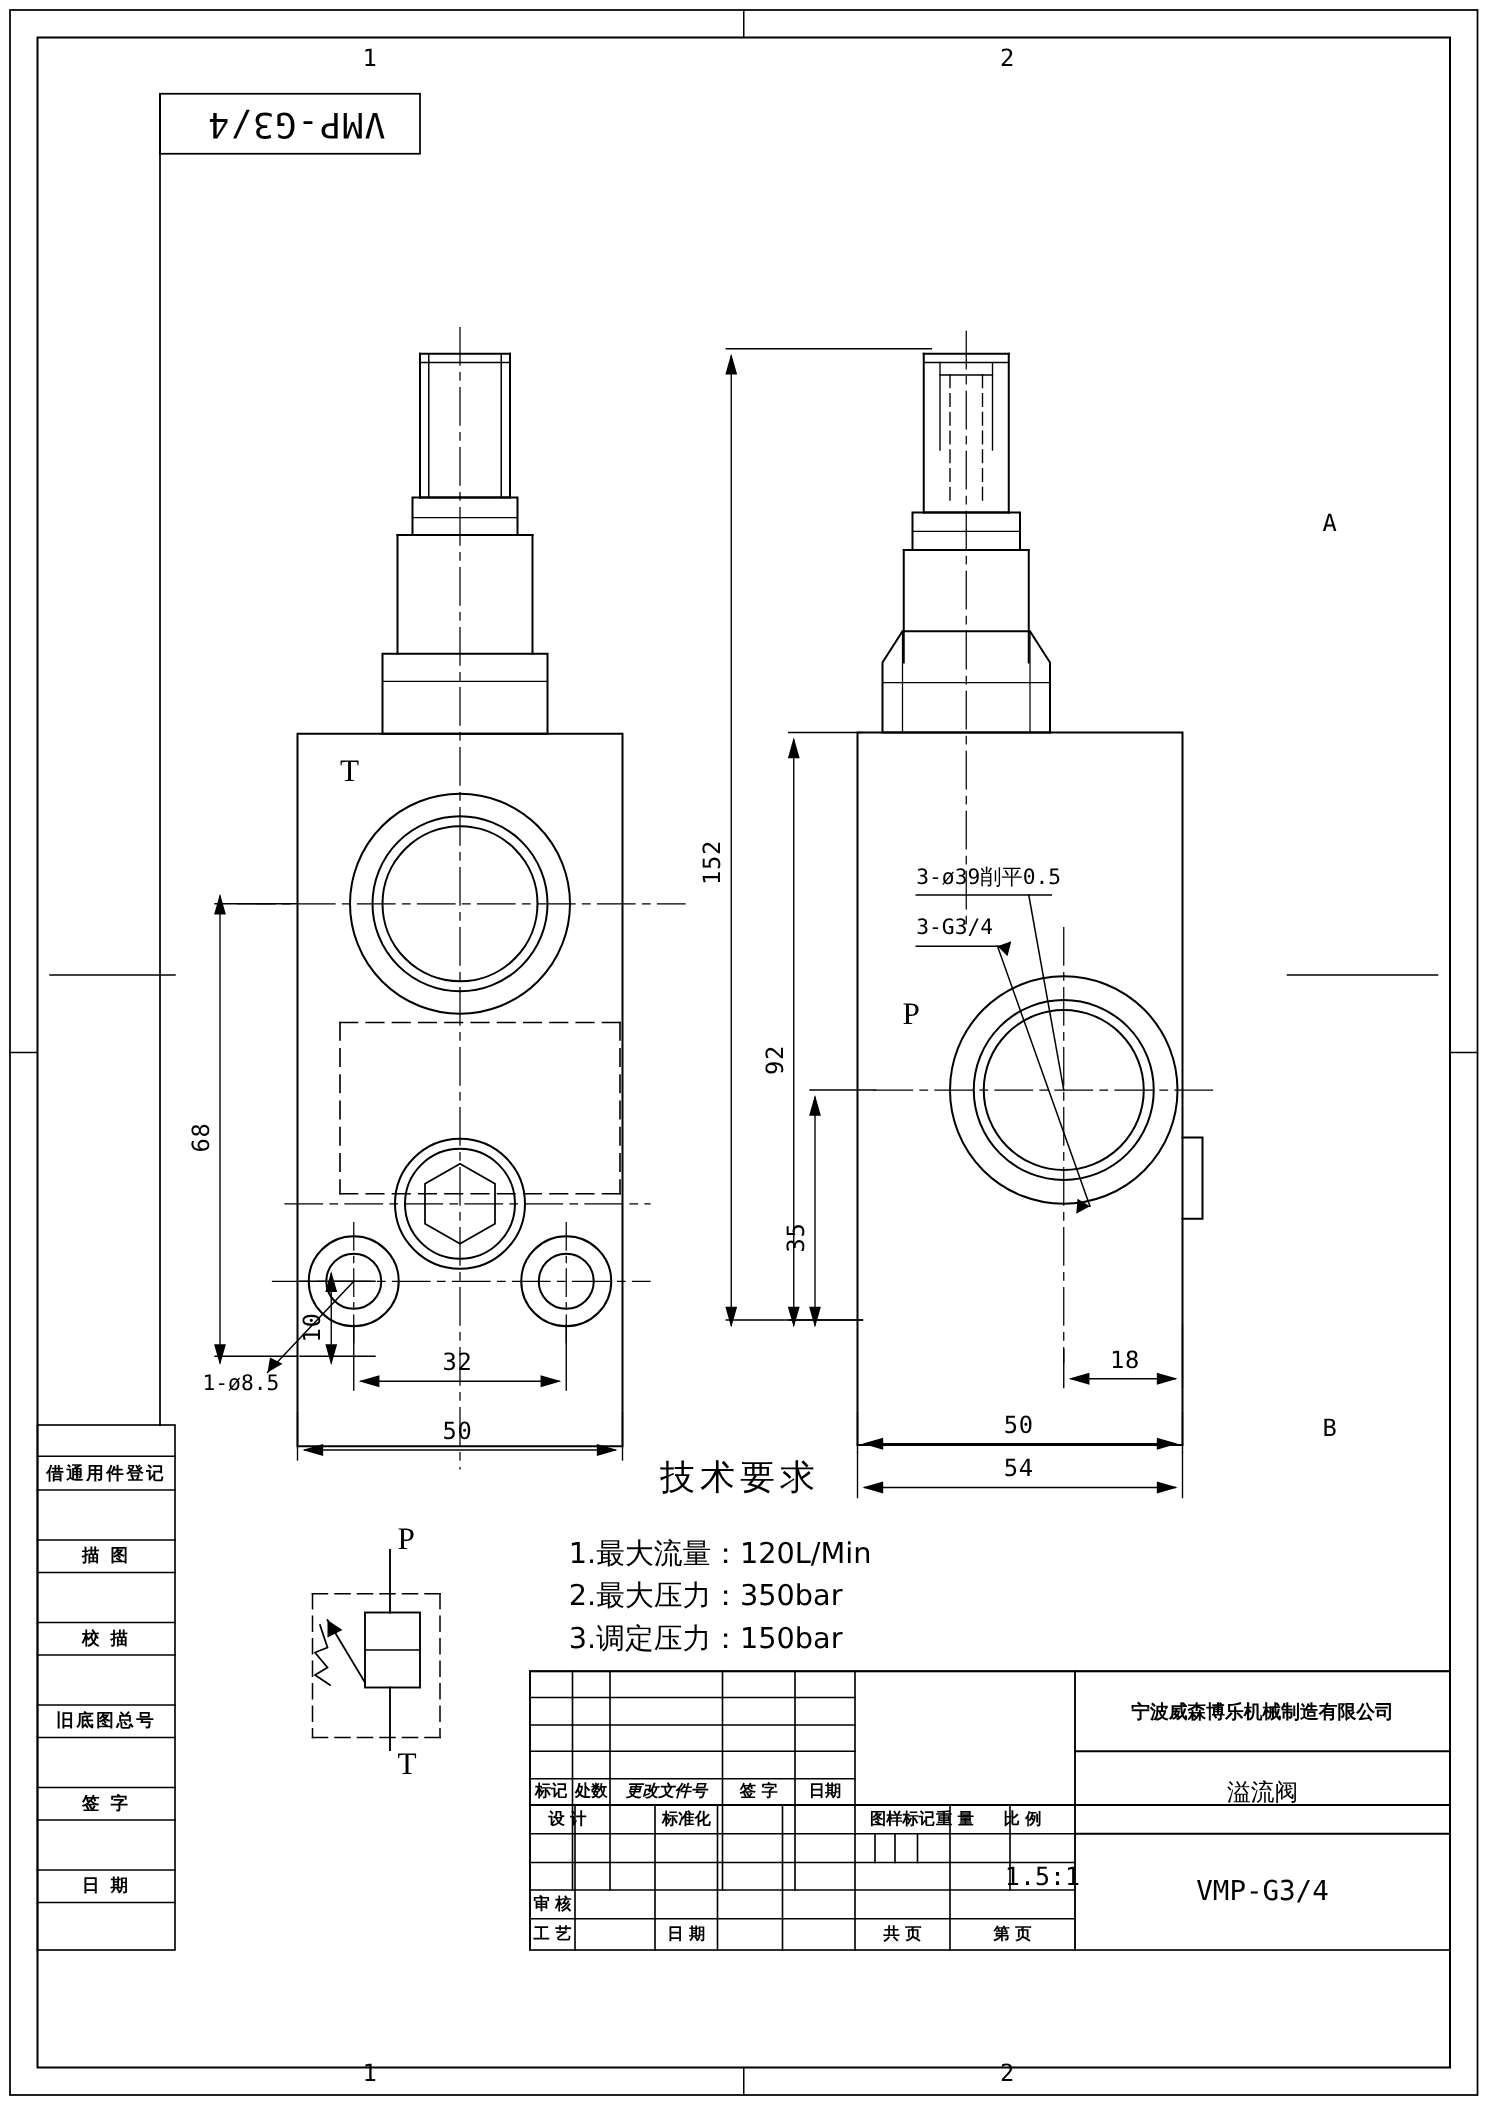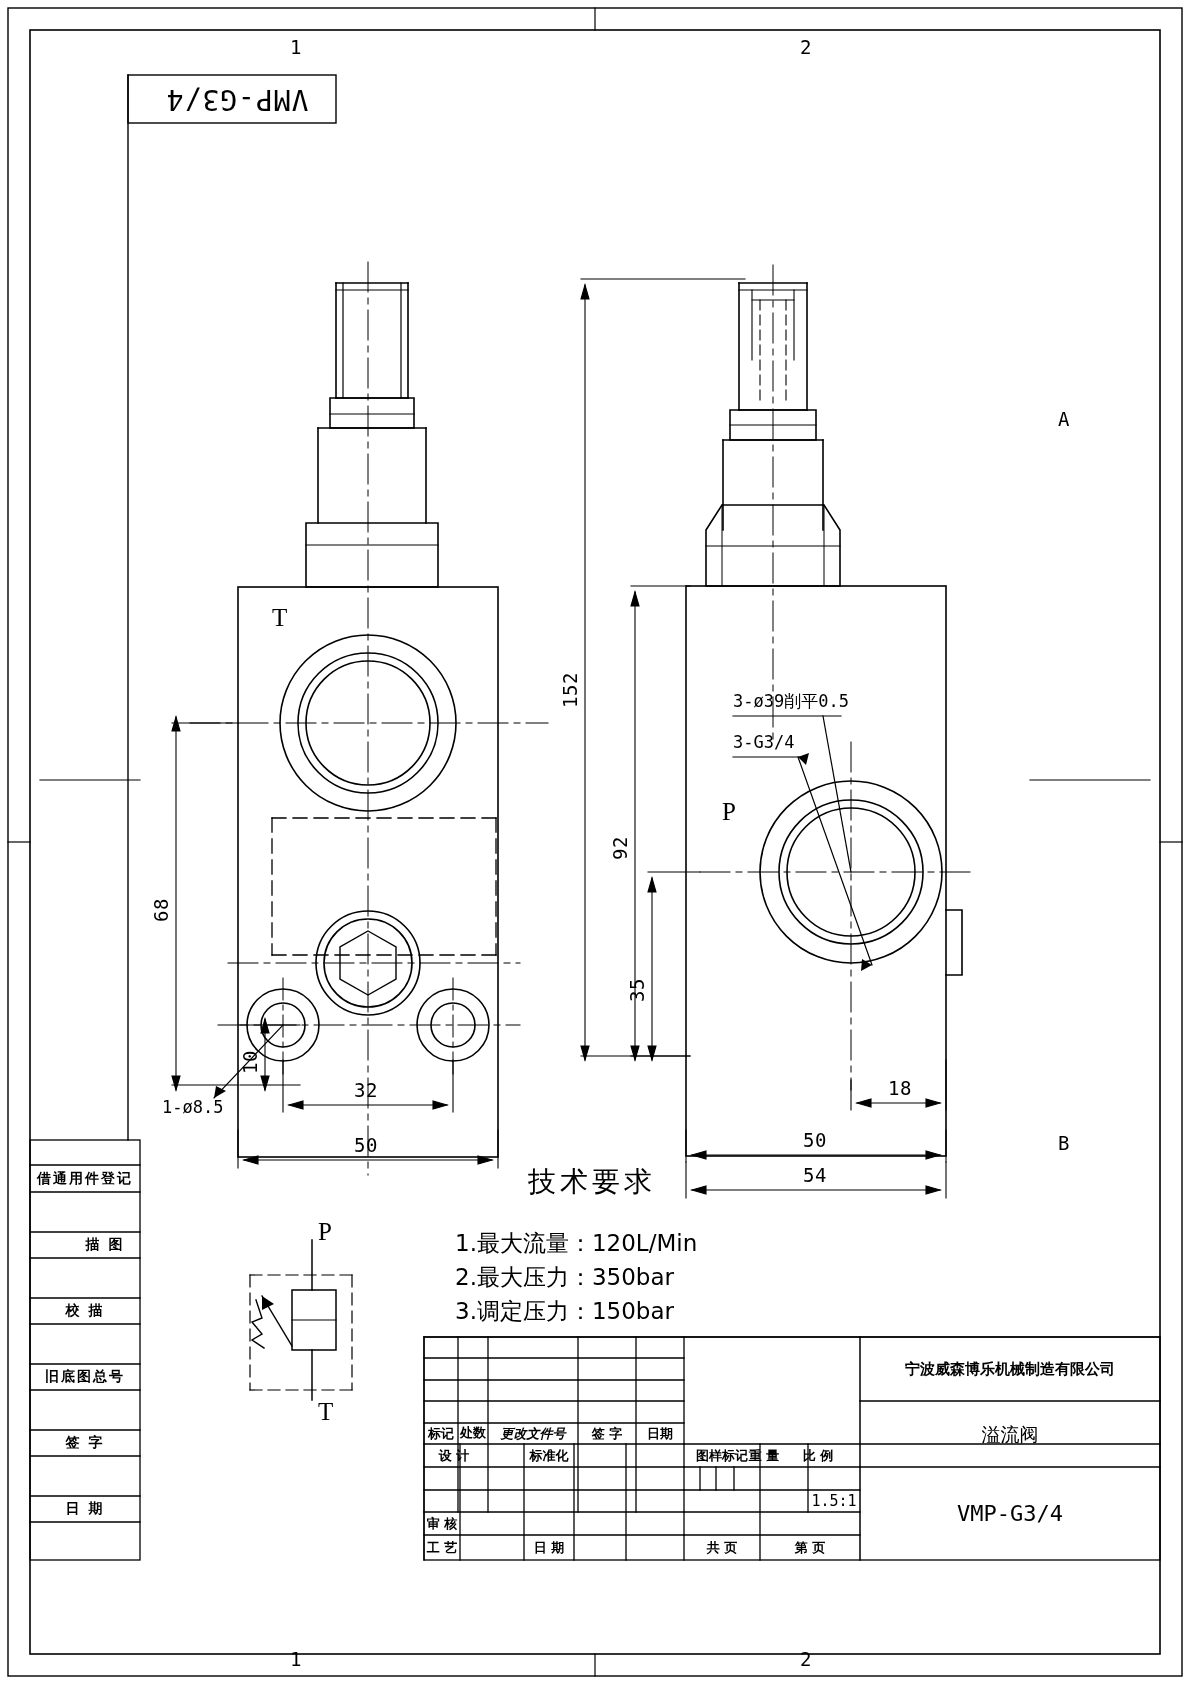--- a/index.html
+++ b/index.html
@@ -13,21 +13,21 @@
   .dim{font-size:19px;letter-spacing:.5px;font-family:"DejaVu Sans Mono","Liberation Mono",monospace;}
   .dimv{transform-origin:0 0;}
   .port{font-size:25px;font-family:"Liberation Serif","DejaVu Serif",serif;}
   .corner{font-size:19px;font-family:"DejaVu Sans Mono","Liberation Mono",monospace;}
   .tbcell{position:absolute;display:flex;align-items:center;justify-content:center;
           font-size:13px;line-height:1;}
   .tb-cn{font-family:"DejaVu Sans",sans-serif;font-weight:bold;font-size:13px;}
   .tb-big{font-family:"DejaVu Sans",sans-serif;font-size:25px;}
   .tb-mid{font-family:"DejaVu Sans",sans-serif;font-size:19px;}
   .tb-co{font-family:"DejaVu Sans",sans-serif;font-size:15px;font-weight:bold;}
-  .tb-num{font-family:"DejaVu Sans Mono","Liberation Mono",monospace;font-size:15px;}
+  .tb-num{font-family:"DejaVu Sans Mono","Liberation Mono",monospace;font-size:20px;}
   .tb-pn{font-family:"DejaVu Sans Mono","Liberation Mono",monospace;font-size:22px;}
   .sidecell{position:absolute;display:flex;align-items:center;justify-content:center;
             font-family:"DejaVu Sans",sans-serif;font-weight:bold;font-size:14px;letter-spacing:2px;}
   .title180{position:absolute;transform:rotate(180deg);
             font-family:"DejaVu Sans Mono","Liberation Mono",monospace;font-size:28px;letter-spacing:1px;}
   .tech{position:absolute;font-family:"DejaVu Sans",sans-serif;font-size:23px;line-height:1.38;}
   .techtitle{position:absolute;font-family:"DejaVu Sans",sans-serif;font-size:28px;letter-spacing:4px;}
   .note{position:absolute;font-family:"DejaVu Sans Mono","Liberation Mono",monospace;font-size:17px;white-space:nowrap;}
 </style>
 </head>
@@ -306,21 +306,21 @@
 <div class="title180" style="left:164px;top:83px;width:146px;text-align:center;">VMP-G3/4</div>
 
 <div class="lbl corner" style="left:290px;top:36px;">1</div>
 <div class="lbl corner" style="left:800px;top:36px;">2</div>
 <div class="lbl corner" style="left:290px;top:1648px;">1</div>
 <div class="lbl corner" style="left:800px;top:1648px;">2</div>
 <div class="lbl corner" style="left:1058px;top:408px;">A</div>
 <div class="lbl corner" style="left:1058px;top:1132px;">B</div>
 
 <div class="sidecell" style="left:30px;top:1165px;width:110px;height:27px;">借通用件登记</div>
-<div class="sidecell" style="left:30px;top:1232px;width:110px;height:26px;margin-left:20px;">描  图</div>
+<div class="sidecell" style="left:30px;top:1232px;width:110px;height:26px;">描  图</div>
 <div class="sidecell" style="left:30px;top:1298px;width:110px;height:26px;">校  描</div>
 <div class="sidecell" style="left:30px;top:1364px;width:110px;height:26px;">旧底图总号</div>
 <div class="sidecell" style="left:30px;top:1430px;width:110px;height:26px;">签  字</div>
 <div class="sidecell" style="left:30px;top:1496px;width:110px;height:26px;">日  期</div>
 
 <div class="lbl port" style="left:272px;top:604px;">T</div>
 <div class="lbl dim dimv" style="left:172px;top:910px;transform:rotate(-90deg) translate(-50%,-100%);">68</div>
 <div class="lbl dim dimv" style="left:261px;top:1062px;transform:rotate(-90deg) translate(-50%,-100%);">10</div>
 <div class="lbl dim" style="left:354px;top:1079px;">32</div>
 <div class="lbl dim" style="left:354px;top:1134px;">50</div>
@@ -338,21 +338,21 @@
 
 <div class="lbl port" style="left:318px;top:1218px;">P</div>
 <div class="lbl port" style="left:318px;top:1398px;">T</div>
 
 <div class="techtitle cn" style="left:528px;top:1163px;">技术要求</div>
 <div class="tech cn" style="left:455px;top:1228px;">1.最大流量：120L/Min</div>
 <div class="tech cn" style="left:455px;top:1262px;">2.最大压力：350bar</div>
 <div class="tech cn" style="left:455px;top:1296px;">3.调定压力：150bar</div>
 
 <div class="tbcell tb-cn" style="left:424px;top:1423px;width:34px;height:21px;">标记</div>
-<div class="tbcell tb-cn" style="left:458px;top:1423px;width:30px;height:21px;font-family:Liberation Mono, monospace;">处数</div>
+<div class="tbcell tb-cn" style="left:458px;top:1423px;width:30px;height:21px;">处数</div>
 <div class="tbcell tb-cn" style="left:488px;top:1423px;width:90px;height:21px;font-style:italic;">更改文件号</div>
 <div class="tbcell tb-cn" style="left:578px;top:1423px;width:58px;height:21px;">签  字</div>
 <div class="tbcell tb-cn" style="left:636px;top:1423px;width:48px;height:21px;">日期</div>
 
 <div class="tbcell tb-cn" style="left:424px;top:1444px;width:60px;height:23px;">设  计</div>
 <div class="tbcell tb-cn" style="left:524px;top:1444px;width:50px;height:23px;">标准化</div>
 <div class="tbcell tb-cn" style="left:424px;top:1512px;width:36px;height:23px;">审  核</div>
 <div class="tbcell tb-cn" style="left:424px;top:1535px;width:36px;height:25px;">工  艺</div>
 <div class="tbcell tb-cn" style="left:524px;top:1535px;width:50px;height:25px;">日  期</div>
 

